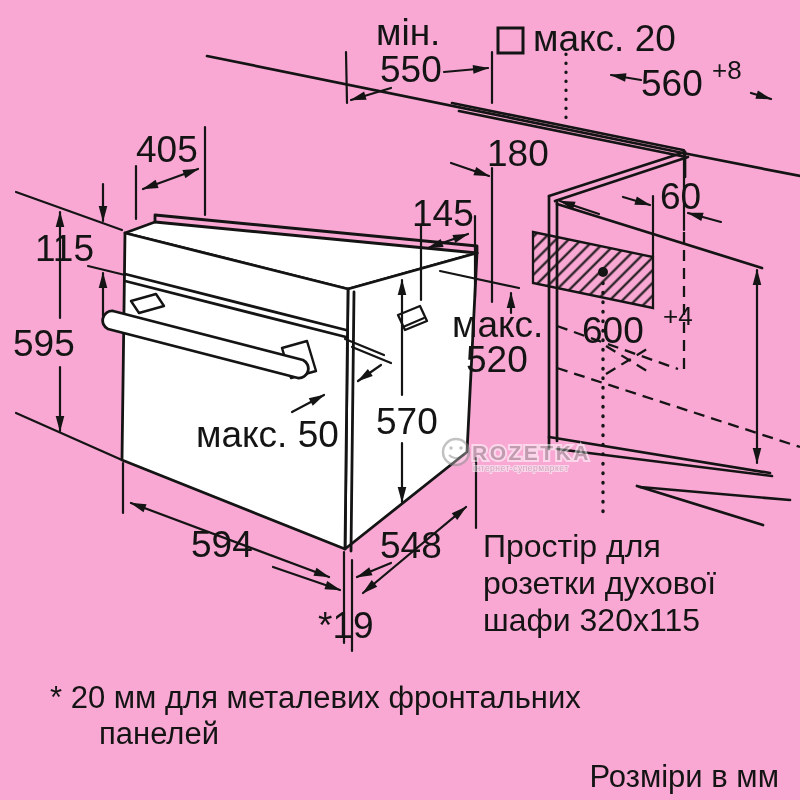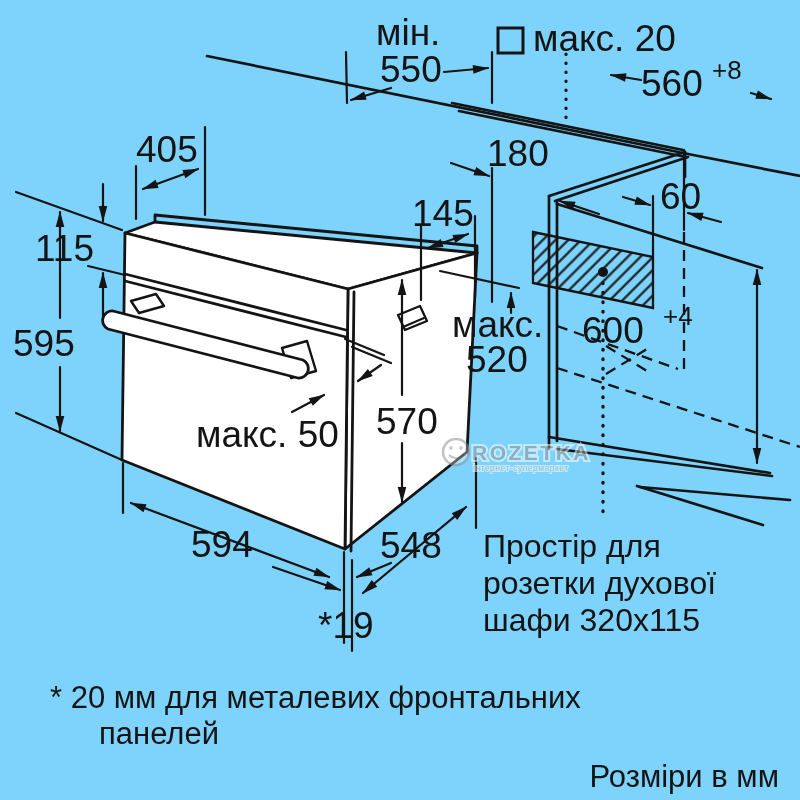--- a/index.html
+++ b/index.html
@@ -1,16 +1,16 @@
 <!DOCTYPE html>
 <html><head>
 <meta charset="utf-8">
 <style>
   html,body{margin:0;padding:0;background:#ffffff;}
-  .stage{position:relative;width:800px;height:800px;background:#7dd3fc;overflow:hidden;
+  .stage{position:relative;width:800px;height:800px;background:#f9a8d4;overflow:hidden;
          font-family:"Liberation Sans",sans-serif;}
   svg{display:block;}
   svg text{fill:#141414;font-family:"Liberation Sans",sans-serif;}
   .dimtxt{font-size:37px;}
   .suptxt{font-size:26px;}
   .notetxt{font-size:32px;}
   .foottxt{font-size:31px;}
   .wm-brand{font-size:21px;font-weight:bold;letter-spacing:2.5px;fill:#949494;
             paint-order:stroke;stroke:#ffffff;stroke-width:4px;}
   .wm-tag{font-size:8.5px;letter-spacing:.5px;fill:#a9a9a9;

